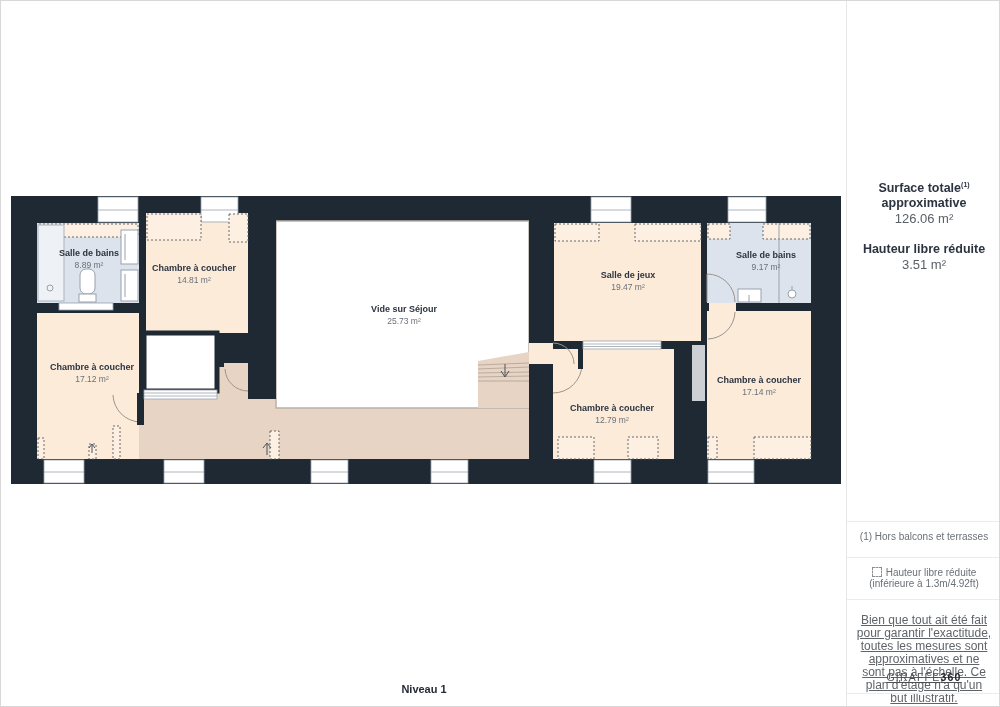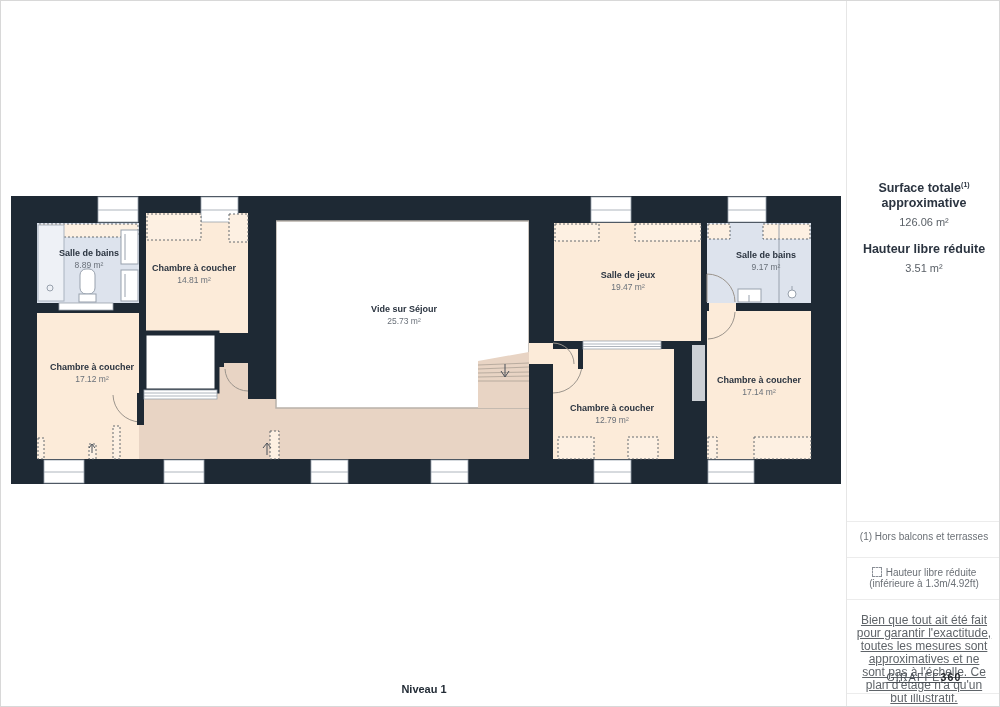--- a/index.html
+++ b/index.html
@@ -29,21 +29,21 @@
   .room-name{font:700 9px "Liberation Sans", sans-serif;fill:#2b3440;text-anchor:middle;}
   .room-area{font:400 8.5px "Liberation Sans", sans-serif;fill:#697079;text-anchor:middle;}
   .floor-label{font:700 11px "Liberation Sans", sans-serif;fill:#232c36;text-anchor:middle;}
 
   
   .sidebar{position:absolute;left:845px;top:0;width:154px;height:707px;
            border-left:1px solid #e6e6e6;background:#fff;}
   .sb-abs{position:absolute;left:0;width:100%;text-align:center;}
   .sb-title{font-size:12.5px;font-weight:700;color:#2b3440;line-height:15px;}
   .sb-title sup{font-size:7px;}
-  .sb-value{font-size:11px;color:#5a6067;margin-top:5px;}
+  .sb-value{font-size:13px;color:#5a6067;}
   .sb-div{position:absolute;left:0;width:100%;border-top:1px solid #ececec;height:0;}
   .sb-note{font-size:10px;color:#6b7076;line-height:11px;}
   .legend-box{display:inline-block;width:8px;height:8px;border:1px dashed #8a8f96;
               margin-right:4px;vertical-align:-1px;}
   .sb-disclaimer{font-size:12px;color:#5f6469;line-height:13px;padding:0 9px;box-sizing:border-box;text-decoration:underline;}
   .sb-brand{font-size:10.5px;letter-spacing:1.2px;color:#4a4f55;text-decoration:underline;}
   .sb-brand b{color:#202327;}
 </style>
 </head>
 <body>

